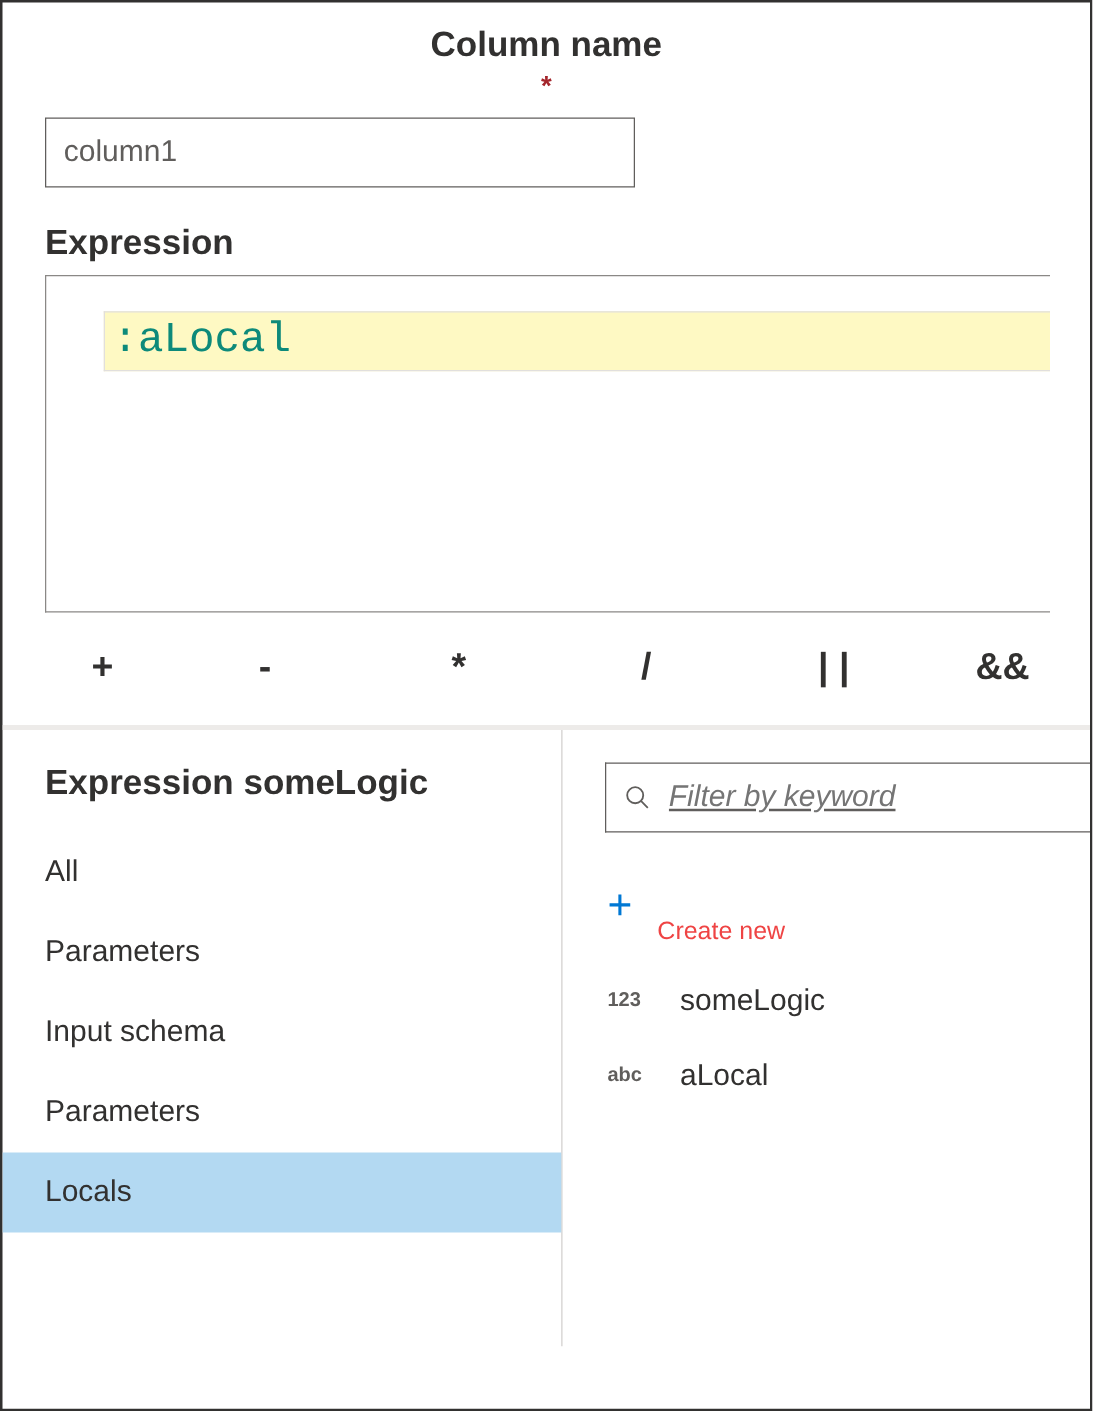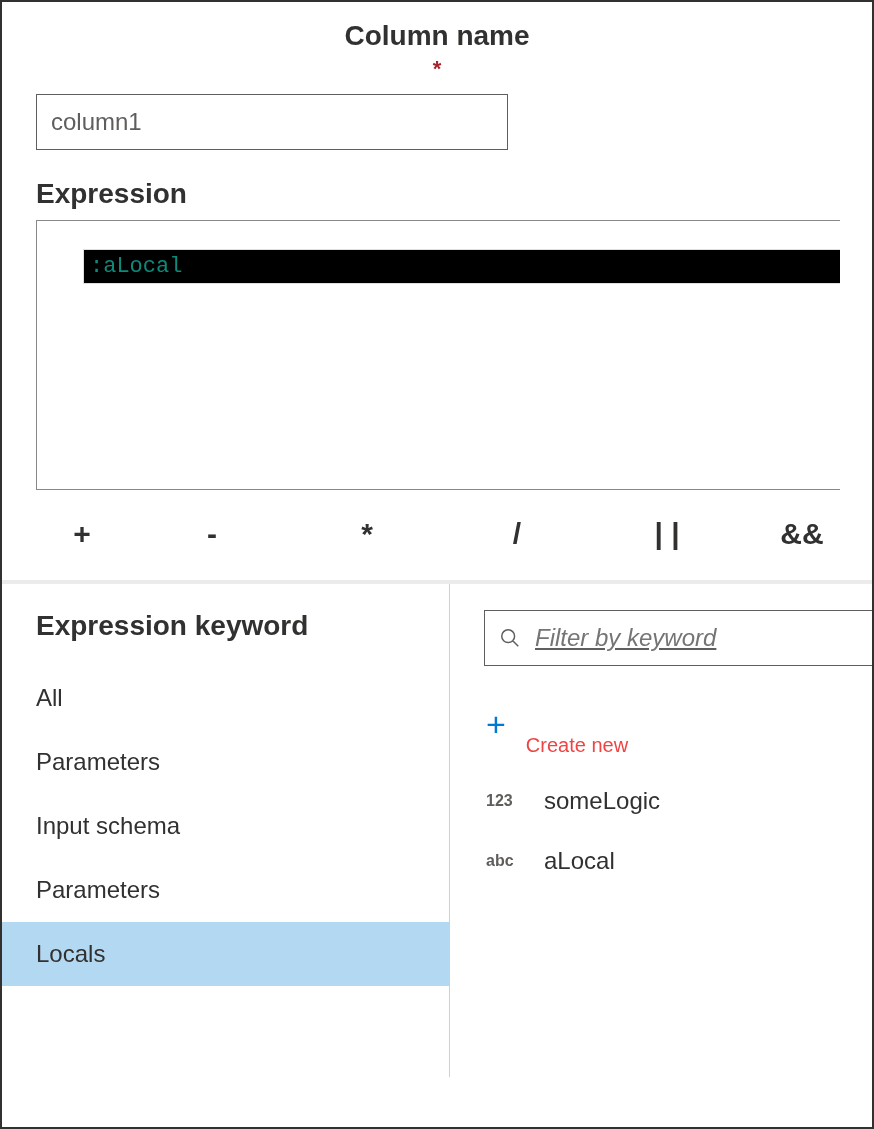--- a/index.html
+++ b/index.html
@@ -48,23 +48,23 @@
   .expr-box {
     border:1px solid #8a8886;
     border-right:none;
     height:270px;
     padding:28px 0 0 46px;
     margin-right:-2px; 
     background:#fff;
   }
   .expr-line {
     font-family: Consolas, "Courier New", monospace;
-    font-size:22px;
+    font-size:34px;
     color:#0d8a7a;
-    background:#000000;
+    background:#fef9c3;
     border-left:1px solid #e1dfdd;
     border-top:1px solid #e1dfdd;
     border-bottom:1px solid #e1dfdd;
     padding:4px 6px;
     width:100%;
   }
 
   .op-row {
     display:flex;
     align-items:center;
@@ -214,21 +214,21 @@
     <div class="op-btn op-slash">/</div>
     <div class="op-btn op-pipe">| |</div>
     <div class="op-btn op-and">&amp;&amp;</div>
   </div>
 
   <div class="divider"></div>
 
   <div class="bottom">
 
     <div class="left-pane">
-      <div class="pane-title">Expression keyword</div>
+      <div class="pane-title">Expression someLogic</div>
       <div class="elem-list">
         <div class="elem-item">All</div>
         <div class="elem-item">Parameters</div>
         <div class="elem-item">Input schema</div>
         <div class="elem-item">Parameters</div>
         <div class="elem-item selected">Locals</div>
       </div>
     </div>
 
     <div class="right-pane">

